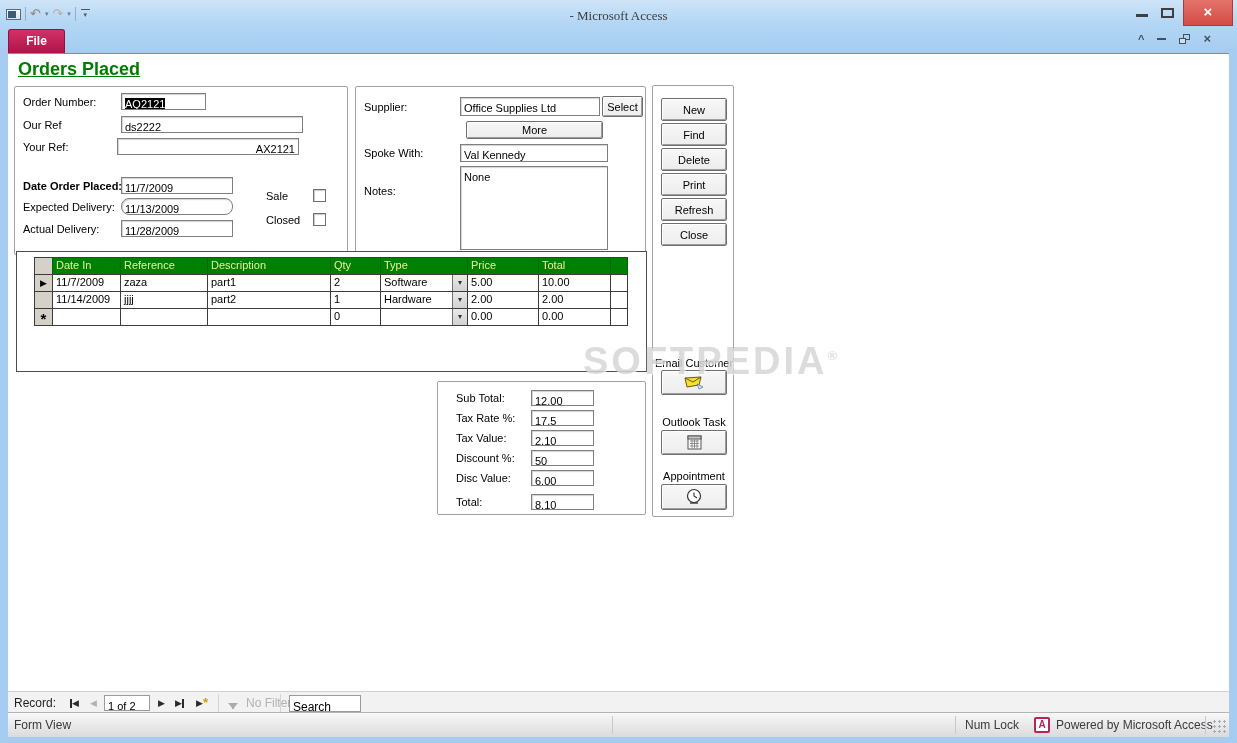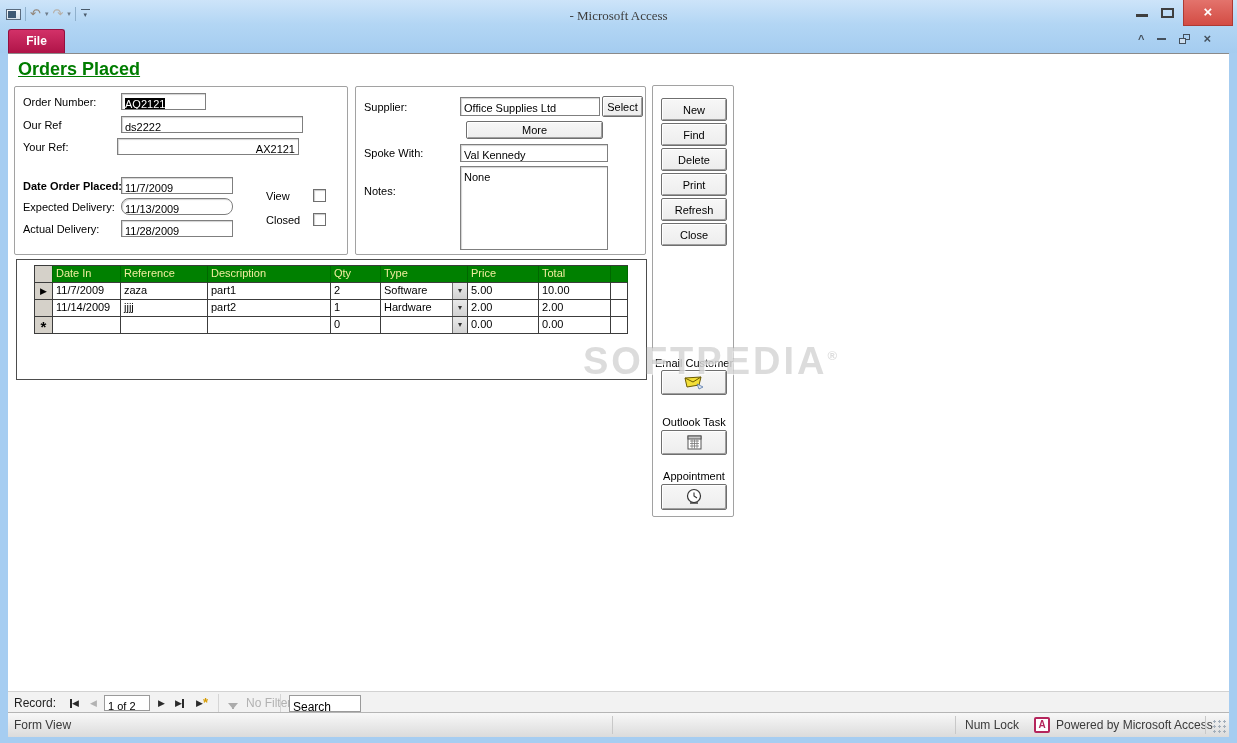--- a/index.html
+++ b/index.html
@@ -31,21 +31,21 @@
   
   .content{left:8px;top:53px;width:1221px;height:659px;background:#fff;border-top:1px solid #8a8a8a;}
   .heading{left:10px;top:5px;font-size:18px;font-weight:bold;color:#007d00;text-decoration:underline;}
   .groupbox{border:1px solid #a2a2a2;border-radius:2px;box-shadow:1px 1px 0 #ffffff, inset 1px 1px 0 #ffffff;background:#fff;}
   .lbl{font-size:11px;color:#000;white-space:nowrap;}
   .tbox{background:#fff;border:1px solid #7f7f7f;font-size:11px;color:#000;padding:4px 3px;overflow:hidden;white-space:nowrap;box-shadow:inset 1px 1px 1px rgba(0,0,0,0.18);}
   .selhl{background:#000;color:#fff;}
   .chk{width:13px;height:13px;background:#fff;border:1px solid #6f6f6f;box-shadow:inset 1px 1px 1px rgba(0,0,0,0.22);}
   .btn3d{background:linear-gradient(#f7f7f7,#ededed);border:1px solid #6f6f6f;border-radius:2px;box-shadow:inset 1px 1px 0 #ffffff, inset -1px -1px 0 #9f9f9f;font-size:11px;color:#000;text-align:center;display:flex;align-items:center;justify-content:center;}
   
-  .subform{left:8px;top:205px;width:631px;height:121px;border:1px solid #4d4d4d;background:#fff;}
+  .subform{left:8px;top:197px;width:631px;height:121px;border:1px solid #4d4d4d;background:#fff;}
   .grid{position:absolute;left:17px;top:5px;border-left:1px solid #3c3c3c;border-top:1px solid #3c3c3c;width:594px;}
   .grow{display:flex;height:17px;}
   .gcell{border-right:1px solid #3c3c3c;border-bottom:1px solid #3c3c3c;font-size:11px;line-height:15px;padding:0 0 0 3px;overflow:hidden;white-space:nowrap;background:#fff;position:relative;}
   .ghead .gcell{background:#008000;color:#efec9d;border-right:1px solid #006700;border-bottom:1px solid #3c3c3c;}
   .gsel{background:#d5d1c9 !important;text-align:center;padding:0;}
   .c0{width:18px;} .c1{width:68px;} .c2{width:87px;} .c3{width:123px;} .c4{width:50px;} .c5{width:87px;} .c6{width:71px;} .c7{width:72px;} .c8{width:17px;}
   .ddbtn{position:absolute;right:0;top:0;width:15px;height:16px;background:linear-gradient(#e9e9e9,#d2d2d2);border-left:1px solid #707070;font-size:8px;color:#333;text-align:center;line-height:15px;padding:0;}
   .cur-arrow{font-size:9px;line-height:16px;color:#000;}
   .new-star{font-size:15px;font-weight:bold;line-height:20px;color:#000;}
   
@@ -114,21 +114,21 @@
       <div class="abs lbl" style="left:8px;top:32px;">Our Ref</div>
       <div class="abs tbox" style="left:106px;top:29px;width:182px;height:17px;">ds2222</div>
       <div class="abs lbl" style="left:8px;top:54px;">Your Ref:</div>
       <div class="abs tbox" style="left:102px;top:51px;width:182px;height:17px;text-align:right;">AX2121</div>
       <div class="abs lbl" style="left:8px;top:93px;font-weight:bold;">Date Order Placed:</div>
       <div class="abs tbox" style="left:106px;top:90px;width:112px;height:17px;">11/7/2009</div>
       <div class="abs lbl" style="left:8px;top:114px;">Expected Delivery:</div>
       <div class="abs tbox" style="left:106px;top:111px;width:112px;height:17px;border-radius:8px;">11/13/2009</div>
       <div class="abs lbl" style="left:8px;top:136px;">Actual Delivery:</div>
       <div class="abs tbox" style="left:106px;top:133px;width:112px;height:17px;">11/28/2009</div>
-      <div class="abs lbl" style="left:251px;top:103px;">View</div>
+      <div class="abs lbl" style="left:251px;top:103px;">Sale</div>
       <div class="abs chk" style="left:298px;top:102px;"></div>
       <div class="abs lbl" style="left:251px;top:127px;">Closed</div>
       <div class="abs chk" style="left:298px;top:126px;"></div>
     </div>
 
     <div class="abs groupbox" style="left:644px;top:31px;width:82px;height:432px;">
       <div class="abs btn3d" style="left:8px;top:12px;width:66px;height:23px;">New</div>
       <div class="abs btn3d" style="left:8px;top:37px;width:66px;height:23px;">Find</div>
       <div class="abs btn3d" style="left:8px;top:62px;width:66px;height:23px;">Delete</div>
       <div class="abs btn3d" style="left:8px;top:87px;width:66px;height:23px;">Print</div>
@@ -219,20 +219,34 @@
           <div class="gcell c3"></div>
           <div class="gcell c4">0</div>
           <div class="gcell c5"><span></span><span class="ddbtn">▾</span></div>
           <div class="gcell c6">0.00</div>
           <div class="gcell c7">0.00</div>
           <div class="gcell c8"></div>
         </div>
       </div>
     </div>
 
+    <div class="abs groupbox" style="left:429px;top:327px;width:209px;height:134px;">
+      <div class="abs lbl" style="left:18px;top:10px;">Sub Total:</div>
+      <div class="abs tbox" style="left:93px;top:8px;width:63px;height:16px;">12.00</div>
+      <div class="abs lbl" style="left:18px;top:30px;">Tax Rate %:</div>
+      <div class="abs tbox" style="left:93px;top:28px;width:63px;height:16px;">17.5</div>
+      <div class="abs lbl" style="left:18px;top:50px;">Tax Value:</div>
+      <div class="abs tbox" style="left:93px;top:48px;width:63px;height:16px;">2.10</div>
+      <div class="abs lbl" style="left:18px;top:70px;">Discount %:</div>
+      <div class="abs tbox" style="left:93px;top:68px;width:63px;height:16px;">50</div>
+      <div class="abs lbl" style="left:18px;top:90px;">Disc Value:</div>
+      <div class="abs tbox" style="left:93px;top:88px;width:63px;height:16px;">6.00</div>
+      <div class="abs lbl" style="left:18px;top:114px;">Total:</div>
+      <div class="abs tbox" style="left:93px;top:112px;width:63px;height:16px;">8.10</div>
+    </div>
 
     <div class="abs watermark"><span>SOFTPEDIA</span><sup>®</sup></div>
 
     <div class="abs recnav">
       <span class="abs" style="left:6px;top:4px;">Record:</span>
       <span class="abs navico" style="left:62px;top:4px;">
           <span class="navbar-b"></span>
           <span>◀</span>
         </span>
       <span class="abs navico disabled" style="left:82px;top:4px;">◀</span>

